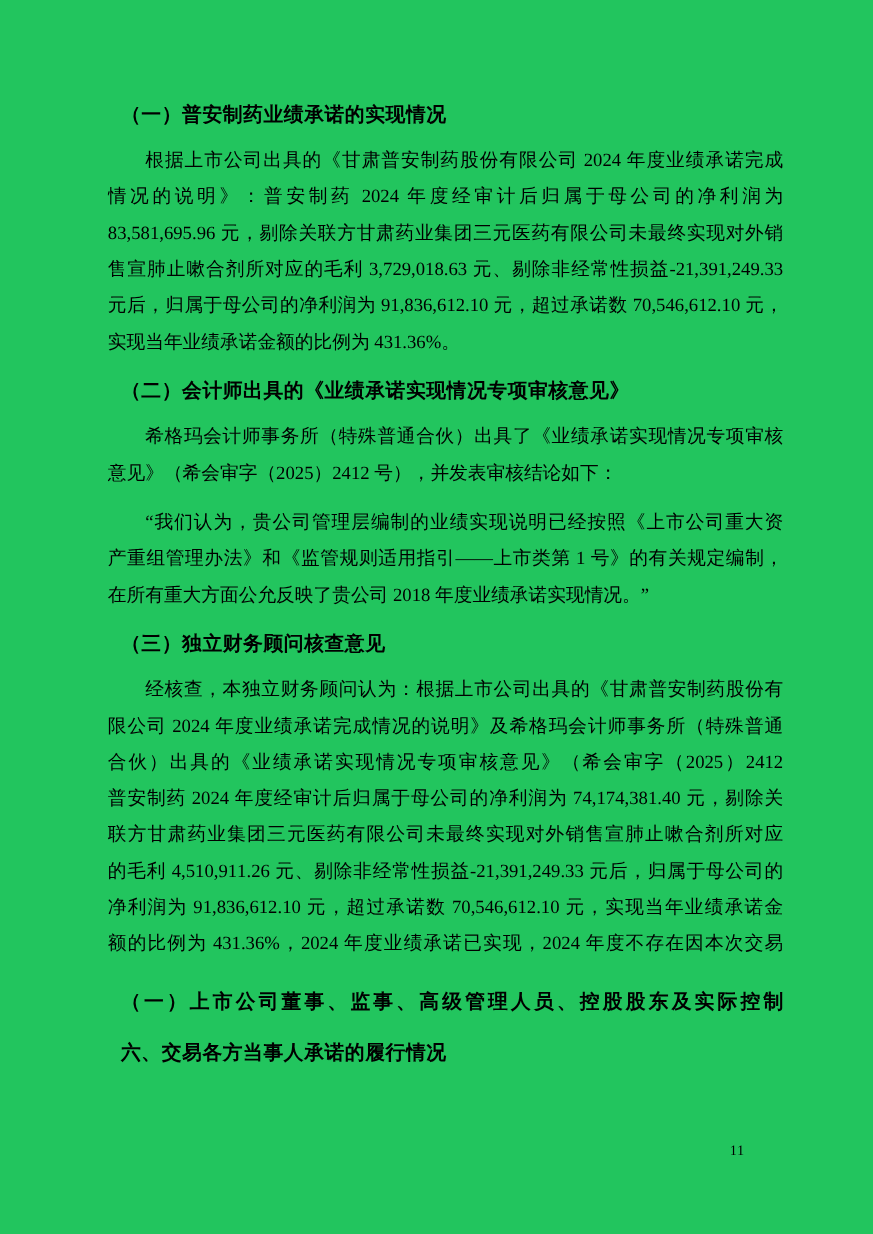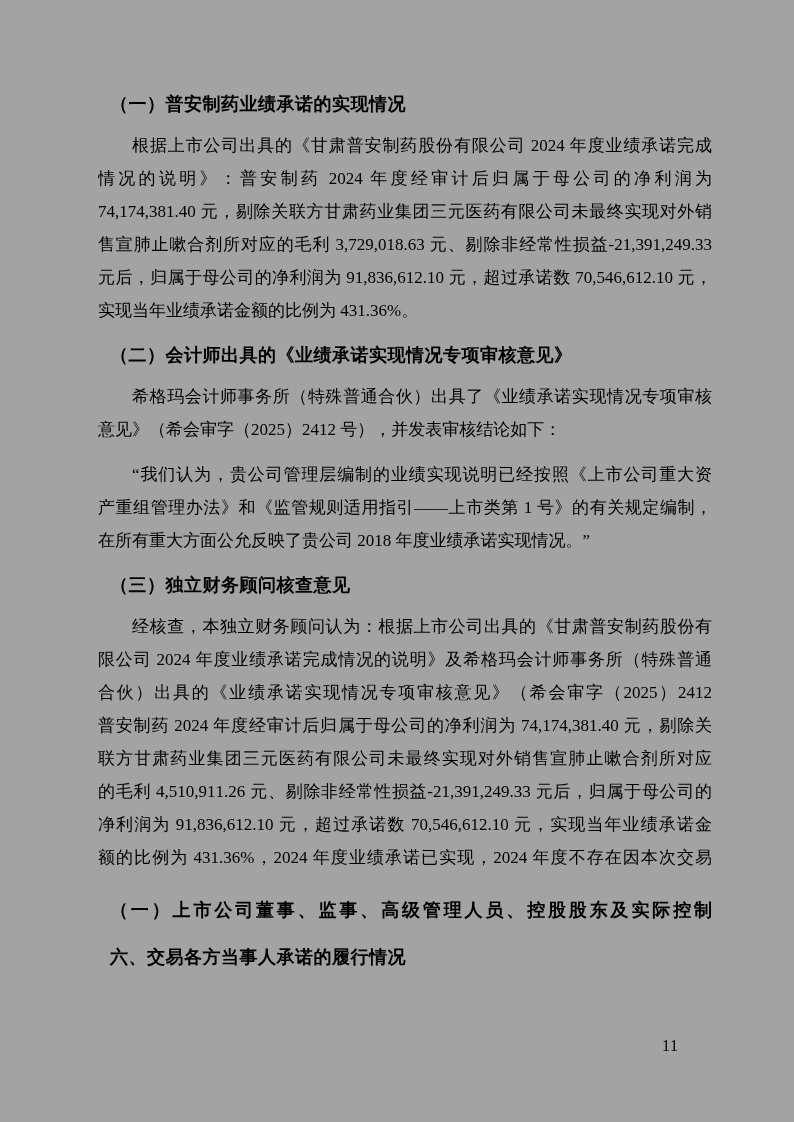--- a/index.html
+++ b/index.html
@@ -4,21 +4,21 @@
 <style>
   html, body {
     margin: 0;
     padding: 0;
     background: #ffffff;
   }
   .page {
     position: relative;
     width: 794px;
     height: 1122px;
-    background: #a3a3a3;
+    background: #22c55e;
     overflow: hidden;
     font-kerning: none;
   }
   .content {
     position: absolute;
     left: 98px;
     top: 88px;
     width: 614px;
     color: #000000;
   }
@@ -61,35 +61,35 @@
   .para .line.last {
     text-align-last: left;
   }
   .page-number {
     position: absolute;
     left: 655px;
     top: 1036px;
     width: 30px;
     text-align: center;
     font-family: "Liberation Serif", "DejaVu Serif", serif;
-    font-size: 16px;
+    font-size: 13px;
     line-height: 20px;
     color: #000000;
   }
 </style>
 </head>
 <body>
 
 <div class="page">
   <div class="content" id="doc-content">
       <div class="h l2 first">（一）普安制药业绩承诺的实现情况</div>
       <div class="para">
         <div class="line indent">根据上市公司出具的《甘肃普安制药股份有限公司 2024 年度业绩承诺完成</div>
         <div class="line">情况的说明》：普安制药 2024 年度经审计后归属于母公司的净利润为</div>
-        <div class="line">74,174,381.40 元，剔除关联方甘肃药业集团三元医药有限公司未最终实现对外销</div>
+        <div class="line">83,581,695.96 元，剔除关联方甘肃药业集团三元医药有限公司未最终实现对外销</div>
         <div class="line">售宣肺止嗽合剂所对应的毛利 3,729,018.63 元、剔除非经常性损益-21,391,249.33</div>
         <div class="line">元后，归属于母公司的净利润为 91,836,612.10 元，超过承诺数 70,546,612.10 元，</div>
         <div class="line last">实现当年业绩承诺金额的比例为 431.36%。</div>
       </div>
       <div class="h l2">（二）会计师出具的《业绩承诺实现情况专项审核意见》</div>
       <div class="para">
         <div class="line indent">希格玛会计师事务所（特殊普通合伙）出具了《业绩承诺实现情况专项审核</div>
         <div class="line last">意见》（希会审字（2025）2412 号），并发表审核结论如下：</div>
       </div>
       <div class="para mt">

